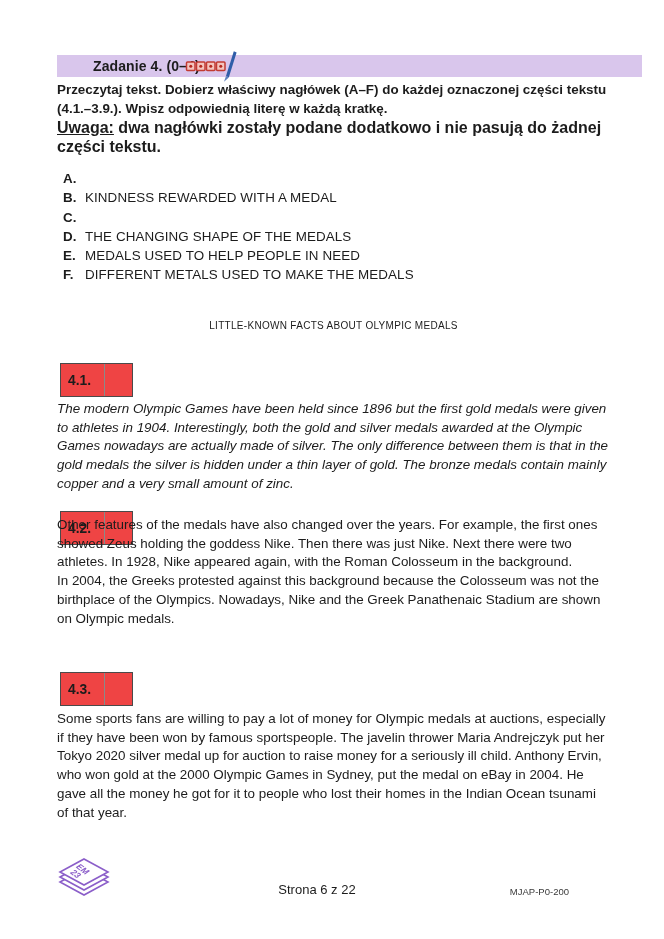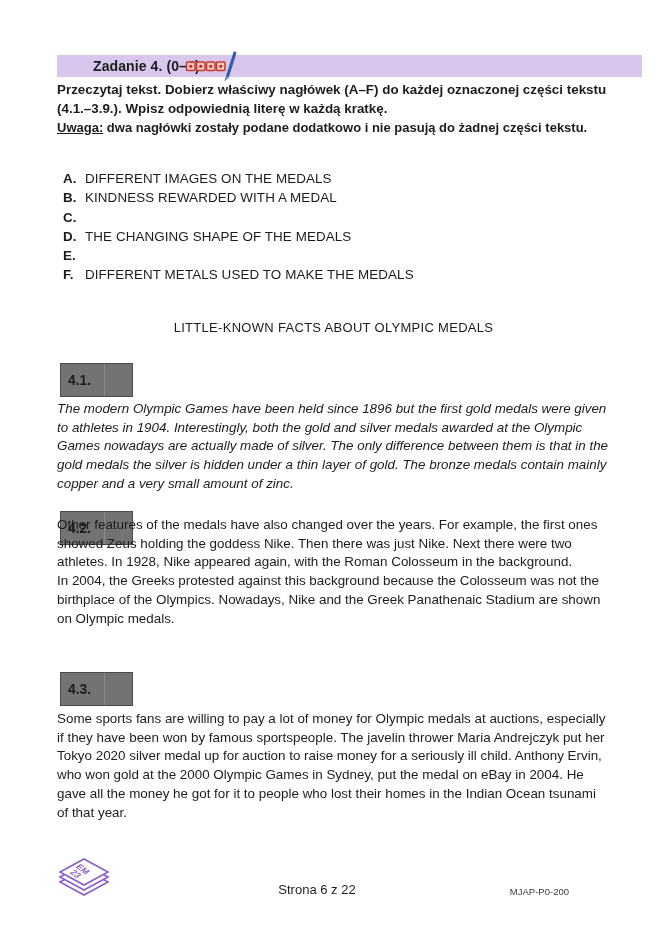--- a/index.html
+++ b/index.html
@@ -23,37 +23,37 @@
     letter-spacing:0.1px;
   }
   .write-icon{left:185px;top:46px;width:52px;height:36px;}
   .instructions{
     left:57px;top:80px;width:592px;
     font-size:13.4px;font-weight:bold;line-height:19px;
     white-space:pre-line;
   }
   .note-line{
     left:57px;top:118px;width:592px;
-    font-size:13px;font-weight:bold;line-height:19px;
+    font-size:16px;font-weight:bold;line-height:19px;
   }
   .note-label{text-decoration:underline;}
   .headings{left:63px;top:169px;width:560px;}
   .heading-row{
     display:flex;line-height:19.3px;font-size:13.4px;
   }
   .heading-letter{width:22px;font-weight:bold;flex:0 0 22px;}
   .heading-text{letter-spacing:0.1px;}
   .article-title{
     left:57px;top:320px;width:553px;
-    text-align:center;font-size:13px;letter-spacing:0.3px;
+    text-align:center;font-size:10px;letter-spacing:0.3px;
   }
   .answer-box{
     width:73px;height:34px;left:60px;
     border:1.6px solid #4a4a4a;
-    background:#737373;
+    background:#ef4444;
     display:flex;box-sizing:border-box;
   }
   .ab-label{
     flex:0 0 44px;
     border-right:1px solid #8a8a8a;
     display:flex;align-items:center;
     padding-left:7px;box-sizing:border-box;
     font-size:13.8px;font-weight:bold;
   }
   .ab-cell{flex:1;}
@@ -106,35 +106,35 @@
 
   <div class="abs instructions">Przeczytaj tekst. Dobierz właściwy nagłówek (A–F) do każdej oznaczonej części tekstu
 (4.1.–3.9.). Wpisz odpowiednią literę w każdą kratkę.</div>
   <div class="abs note-line">
     <span class="note-label">Uwaga:</span><span> dwa nagłówki zostały podane dodatkowo i nie pasują do żadnej części tekstu.</span>
   </div>
 
   <div class="abs headings">
     <div class="heading-row">
       <span class="heading-letter">A.</span>
-      <span class="heading-text">DIFFERENT IMAGES ON THE MEDALS</span>
     </div>
     <div class="heading-row">
       <span class="heading-letter">B.</span>
       <span class="heading-text">KINDNESS REWARDED WITH A MEDAL</span>
     </div>
     <div class="heading-row">
       <span class="heading-letter">C.</span>
     </div>
     <div class="heading-row">
       <span class="heading-letter">D.</span>
       <span class="heading-text">THE CHANGING SHAPE OF THE MEDALS</span>
     </div>
     <div class="heading-row">
       <span class="heading-letter">E.</span>
+      <span class="heading-text">MEDALS USED TO HELP PEOPLE IN NEED</span>
     </div>
     <div class="heading-row">
       <span class="heading-letter">F.</span>
       <span class="heading-text">DIFFERENT METALS USED TO MAKE THE MEDALS</span>
     </div>
   </div>
 
   <div class="abs article-title">LITTLE-KNOWN FACTS ABOUT OLYMPIC MEDALS</div>
 
   <div class="abs answer-box box-1">

